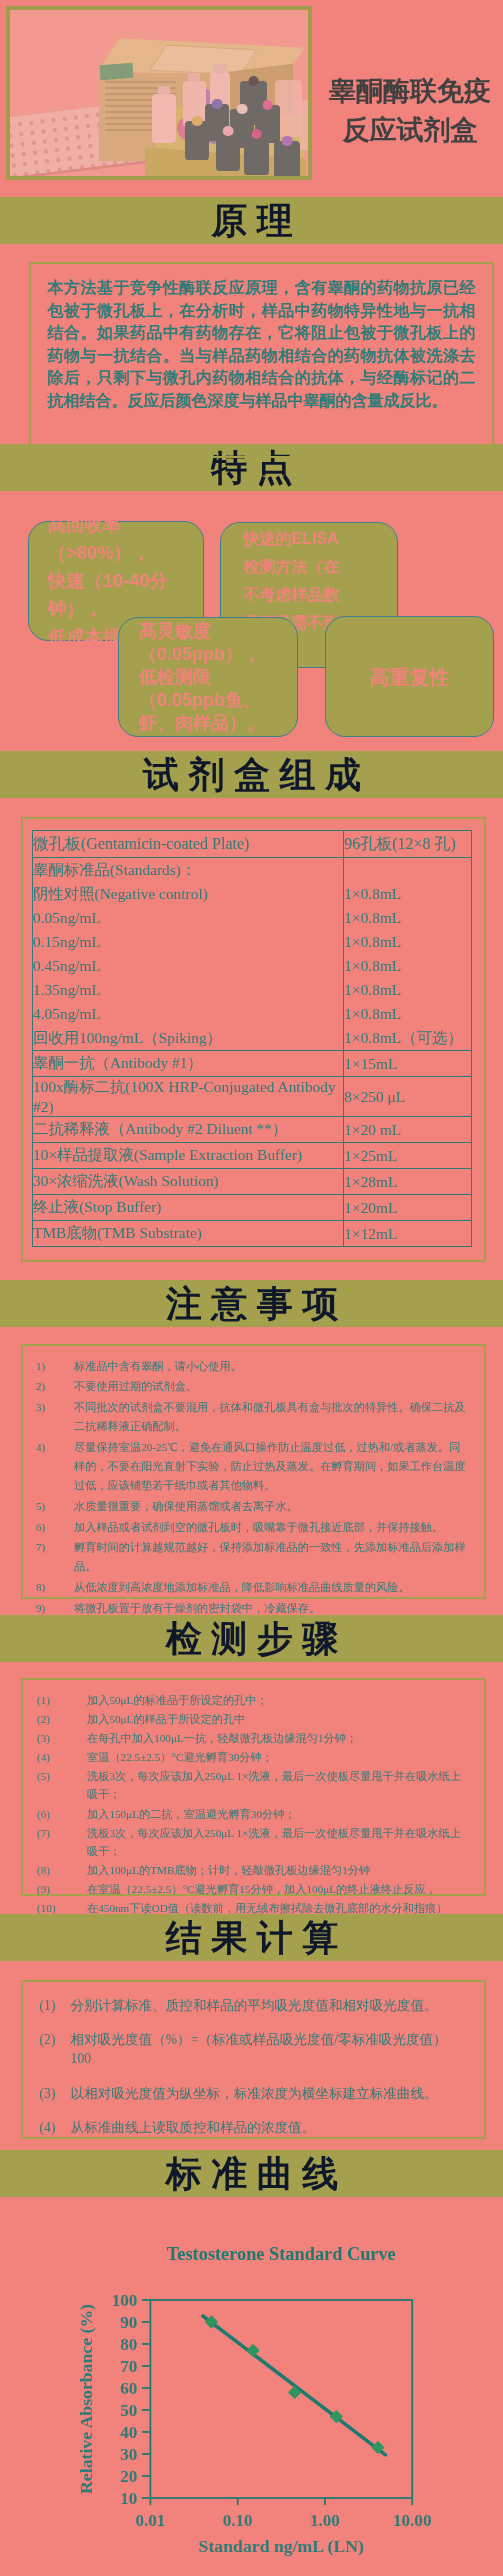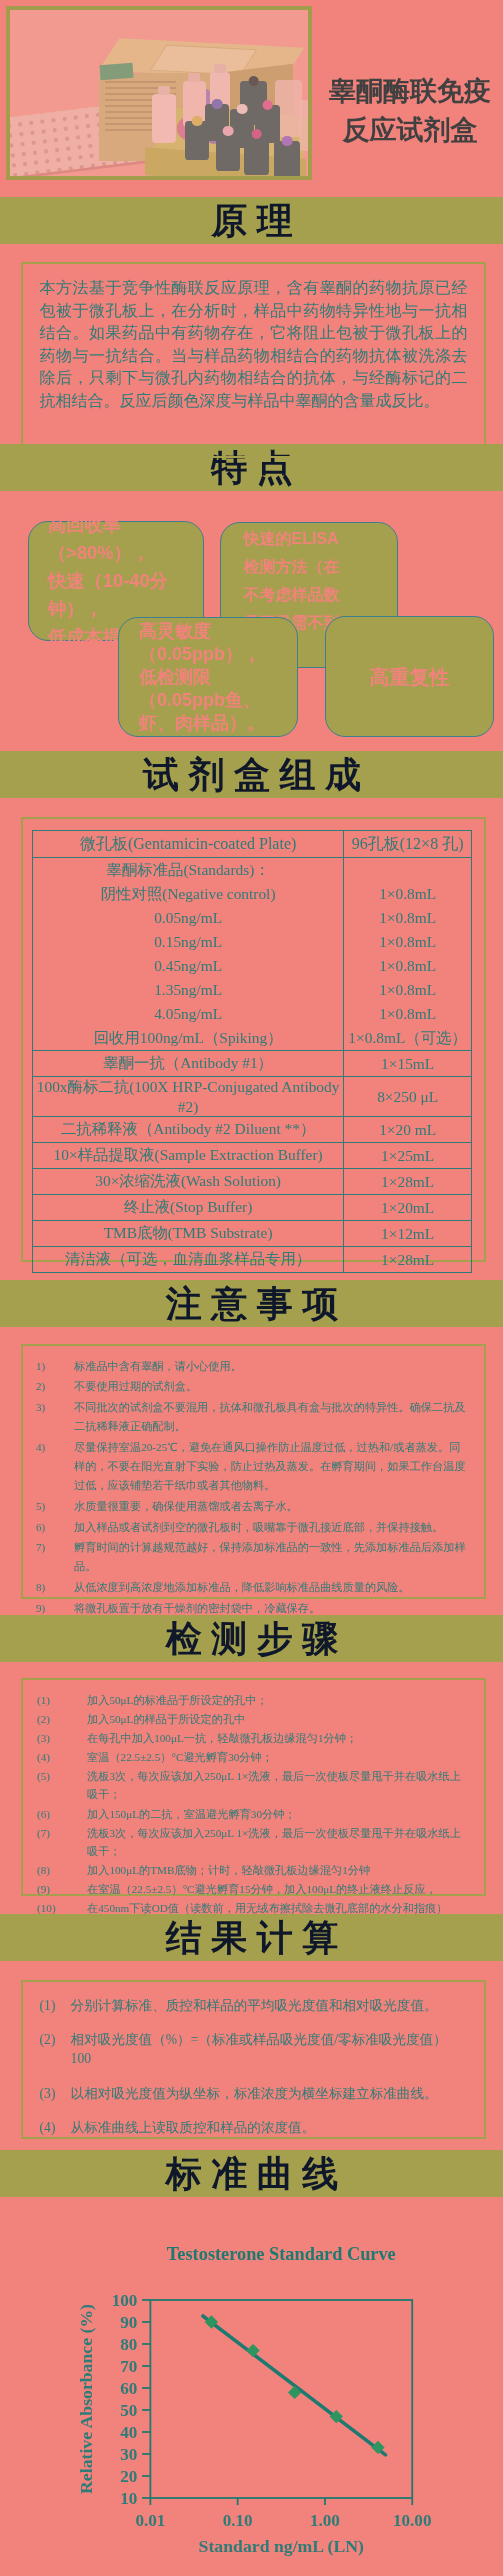--- a/index.html
+++ b/index.html
@@ -50,35 +50,35 @@
   .v4{left:245px;top:95px;width:25px;height:38px;} .v4 .dot{background:#D8629A;}
   .v5{left:175px;top:111px;width:24px;height:39px;} .v5 .dot{background:#D3C45E;}
   .v6{left:206px;top:121px;width:24px;height:40px;} .v6 .dot{background:#E3B9C8;}
   .v7{left:234px;top:124px;width:25px;height:41px;} .v7 .dot{background:#C4538A;}
   .v8{left:264px;top:131px;width:26px;height:39px;} .v8 .dot{background:#8F6FD4;}
   
   .main-title{position:absolute;left:316px;top:72px;width:188px;text-align:center;color:#404040;
               font-size:27px;font-weight:bold;line-height:39px;}
   
   .cbox{position:absolute;left:21px;width:465px;border:2.4px solid #A5A04E;color:#2E7C78;box-sizing:border-box;}
-  .principle-box{top:262px;height:196px;padding:13px 16.6px;font-size:16px;line-height:22.5px;font-weight:normal;text-align:justify;}
+  .principle-box{top:262px;height:196px;padding:13px 16.6px;font-size:16px;line-height:22.5px;font-weight:bold;text-align:justify;margin-left:8px;}
   
   .fbox{position:absolute;background:#A5A04E;border:1.2px solid #3E7F8F;border-radius:20px;color:#F1827C;
         font-weight:bold;box-sizing:border-box;display:flex;flex-direction:column;justify-content:center;}
   .fbox div{line-height:28px;}
   .f1{left:28px;top:521px;width:176px;height:120px;font-size:18.3px;padding-left:19px;z-index:1;}
   .f2{left:220px;top:522px;width:178px;height:146px;font-size:16px;padding-left:22.5px;z-index:1;}
   .f3{left:118px;top:617px;width:180px;height:120px;font-size:18px;padding-left:20px;z-index:2;}
   .f3 div{line-height:23px;}
   .f4{left:325px;top:616px;width:169px;height:121px;font-size:20px;align-items:center;z-index:2;}
   
   .table-box{top:817px;height:445px;}
   table.kit{position:absolute;left:9px;top:11.2px;width:440px;border-collapse:collapse;table-layout:fixed;
             font-family:"Liberation Serif",serif;font-size:15.4px;color:#2E7C78;}
-  table.kit td{border:1.2px solid #2E7C78;text-align:center;padding:0;}
+  table.kit td{border:1.2px solid #2E7C78;text-align:left;padding:0;}
   td.c1{width:71%;} td.c2{width:29%;}
   tr.hrow td{height:26px;font-size:16px;}
   .sline{height:24px;line-height:24px;}
   tr.rrow td{height:25px;}
   
   .notes-box{top:1344px;height:255px;padding:10.7px 13px 0 13px;font-family:"Liberation Serif",serif;
              font-size:11.2px;line-height:19px;}
   .list-item{display:flex;margin-bottom:1.8px;}
   .notes-box .num{flex:0 0 38px;}
   .steps-box{top:1678px;height:218px;padding:10.7px 14px 0 14px;font-family:"Liberation Serif",serif;
@@ -256,24 +256,20 @@
             <td class="c1">30×浓缩洗液(Wash Solution)</td>
             <td class="c2">1×28mL</td>
           </tr>
       <tr class="rrow">
             <td class="c1">终止液(Stop Buffer)</td>
             <td class="c2">1×20mL</td>
           </tr>
       <tr class="rrow">
             <td class="c1">TMB底物(TMB Substrate)</td>
             <td class="c2">1×12mL</td>
-          </tr>
-      <tr class="rrow">
-            <td class="c1">清洁液（可选，血清血浆样品专用）</td>
-            <td class="c2">1×28mL</td>
           </tr>
     </tbody>
       </table>
   </div>
 
   <div class="cbox notes-box">
     <div class="list-item">
         <span class="num">1)</span>
         <span>标准品中含有睾酮，请小心使用。</span>
       </div>

